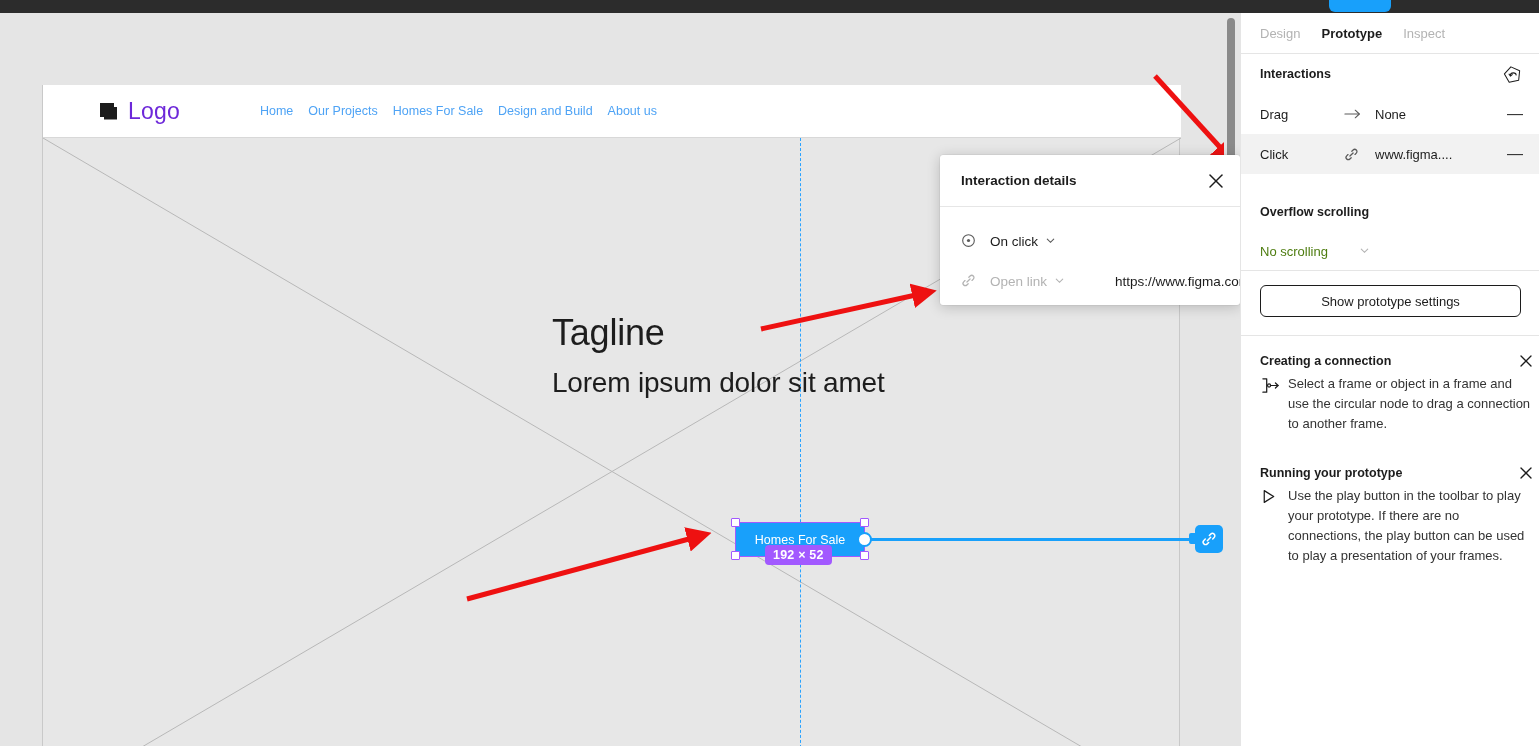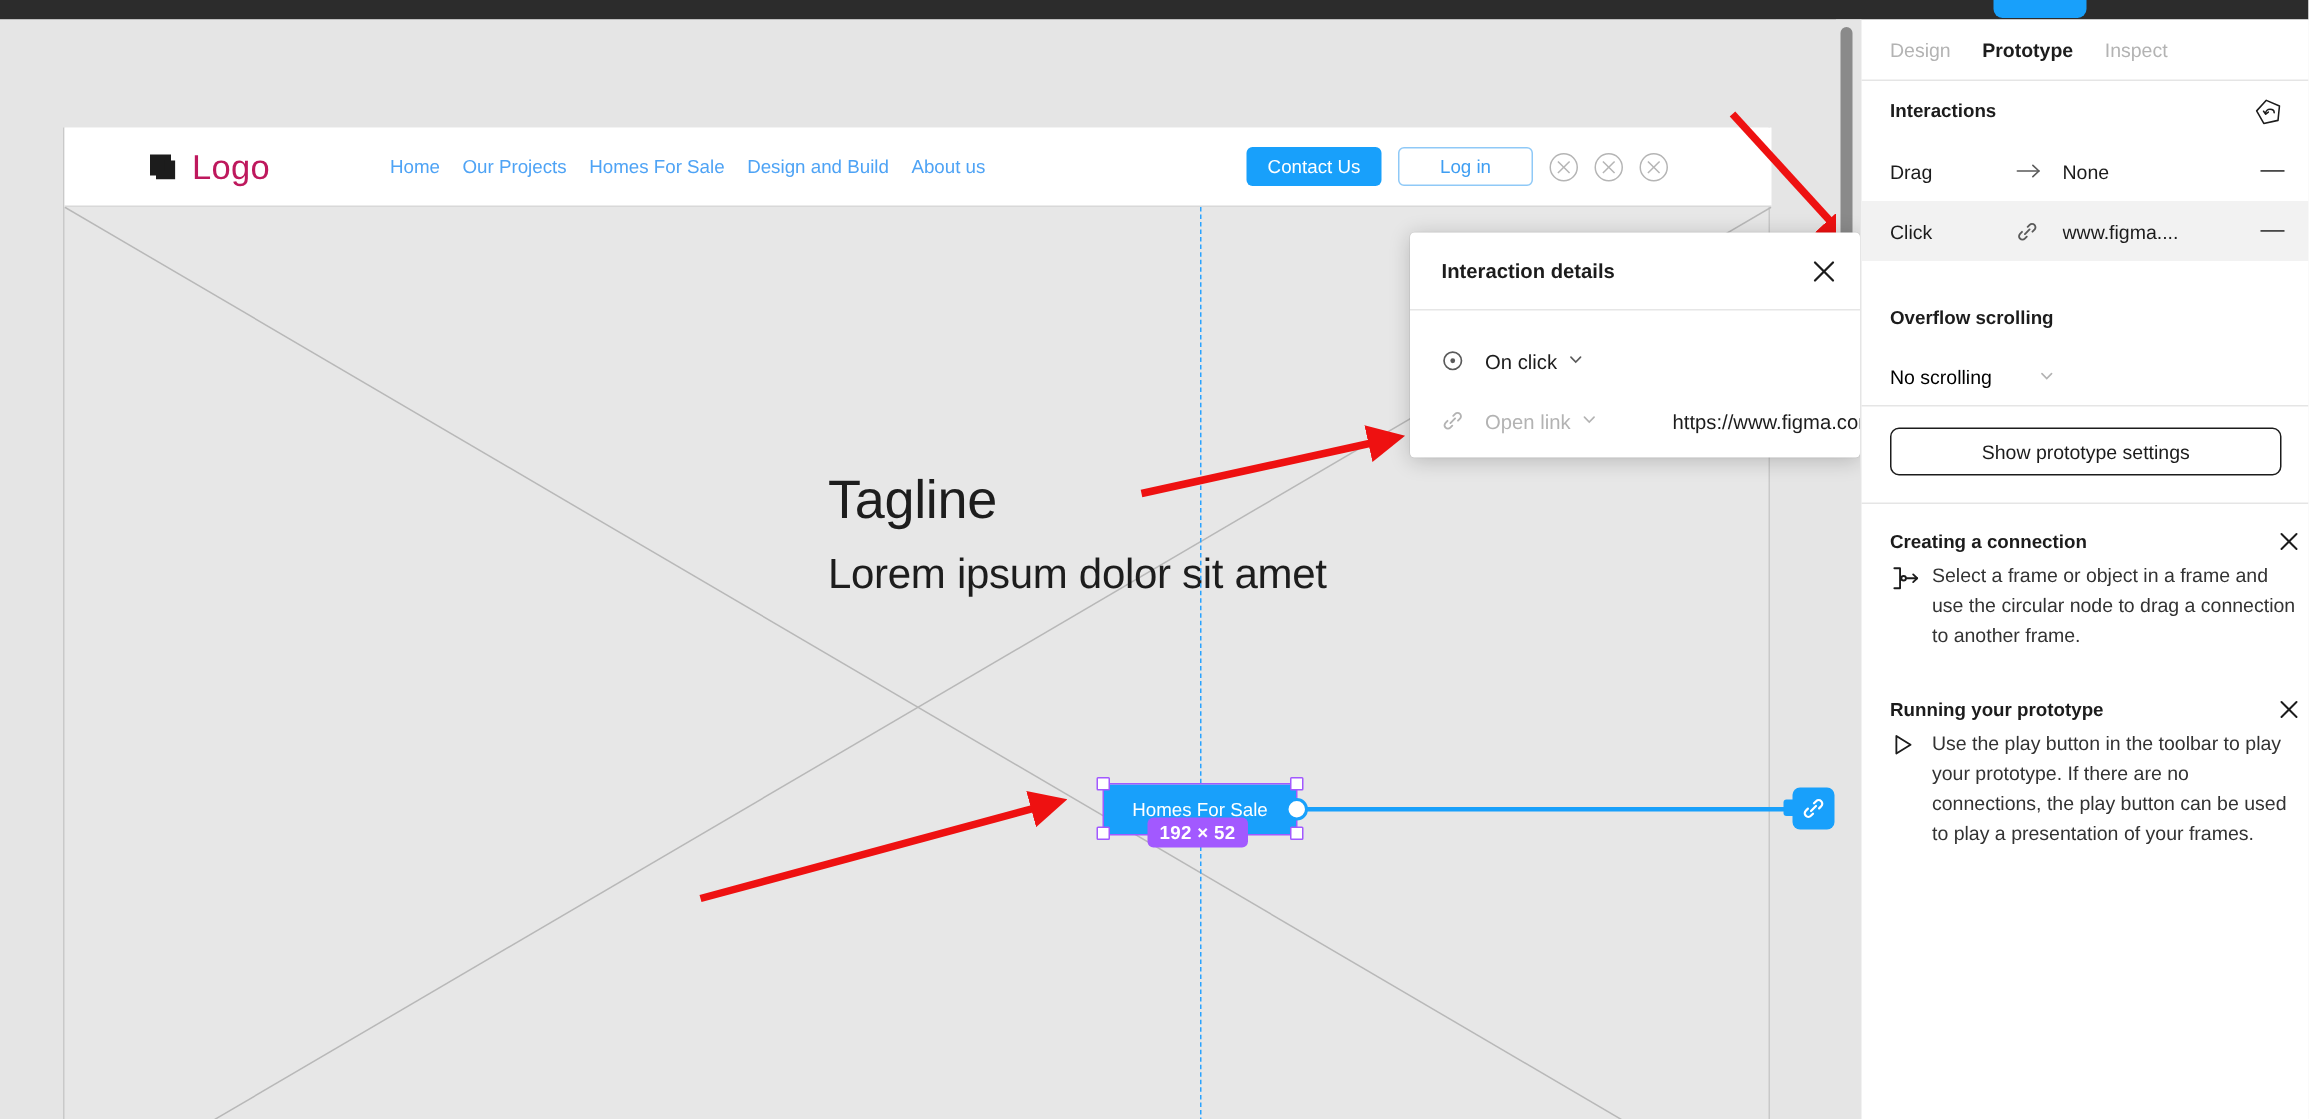--- a/index.html
+++ b/index.html
@@ -43,21 +43,21 @@
     position: absolute; left: 0; top: 0; width: 1138px; height: 53px;
     background: #ffffff;
     display: flex; align-items: center;
     border-bottom: 1px solid #d8d8d8;
   }
   .logo-wrap { display: flex; align-items: center; margin-left: 57px; gap: 11px; }
   .logo-mark { width: 17px; height: 17px; position: relative; }
   .logo-mark .sq1 { position: absolute; left: 0; top: 0; width: 14px; height: 14px; background: #1c1c1c; }
   .logo-mark .sq2 { position: absolute; left: 4px; top: 4px; width: 13px; height: 13px; background: #1c1c1c;
                     clip-path: polygon(0 0, 100% 0, 100% 100%, 0 100%, 0 55%, 45% 55%, 45% 0); }
-  .logo-text { font-size: 23px; color: #be185d; letter-spacing: .2px; font-weight: 400; }
+  .logo-text { font-size: 23px; color: #6d28d9; letter-spacing: .2px; font-weight: 400; }
   .nav-links { display: flex; align-items: center; gap: 15px; margin-left: 80px; }
   .nav-links a { color: #4ea3f5; font-size: 12.5px; text-decoration: none; white-space: nowrap; }
   .nav-right { margin-left: auto; display: flex; align-items: center; gap: 11px; margin-right: 69px; }
   .btn-primary {
     background: #18a0fb; color: #fff; font-size: 12.5px;
     width: 90px; height: 26px; border-radius: 4px; border: none;
     display: flex; align-items: center; justify-content: center; cursor: pointer;
   }
   .btn-outline {
     background: #fff; color: #3f9ef2; font-size: 12.5px;
@@ -180,21 +180,21 @@
   .int-row { height: 40px; display: flex; align-items: center; cursor: pointer; }
   .int-row.sel { background: #f2f2f2; margin: 0 -16px 0 -19px; padding: 0 16px 0 19px; }
   .int-trigger { font-size: 13px; color: #1c1c1c; width: 84px; }
   .int-ico { width: 20px; flex: 0 0 20px; display: flex; align-items: center; }
   .int-dest { font-size: 13px; color: #1c1c1c; margin-left: 11px;
               white-space: nowrap; overflow: hidden; width: 106px; }
   .int-minus { margin-left: auto; color: #333; font-size: 16px; line-height: 1; }
 
   .divider { height: 1px; background: #e5e5e5; }
 
-  .ovf-value { font-size: 13px; color: #000000; display: flex; align-items: center;
+  .ovf-value { font-size: 13px; color: #4d7c0f; display: flex; align-items: center;
                height: 38px; cursor: pointer; gap: 24px; }
 
   .proto-settings-wrap { padding: 14px 19px 18px 19px; }
   .proto-settings-btn {
     width: 261px; height: 32px; border: 1px solid #1c1c1c; border-radius: 6px;
     background: #fff; font-size: 13px; color: #1c1c1c; cursor: pointer;
     font-family: "Liberation Sans", sans-serif;
   }
 
   .tip { padding: 14px 4px 0 19px; }
@@ -233,27 +233,20 @@
         </span>
         <span class="logo-text">Logo</span>
       </div>
       <div class="nav-links">
         <a href="#">Home</a>
         <a href="#">Our Projects</a>
         <a href="#">Homes For Sale</a>
         <a href="#">Design and Build</a>
         <a href="#">About us</a>
       </div>
-      <div class="nav-right">
-        <button class="btn-primary">Contact Us</button>
-        <button class="btn-outline">Log in</button>
-        <span class="soc"></span>
-        <span class="soc"></span>
-        <span class="soc"></span>
-      </div>
     </div>
 
     <div class="tagline" style="left:509px; top:225px;">
       <div class="t1">Tagline</div>
       <div class="t2">Lorem ipsum dolor sit amet</div>
     </div>
   </div>
 
   <div class="guide-v"></div>
 

